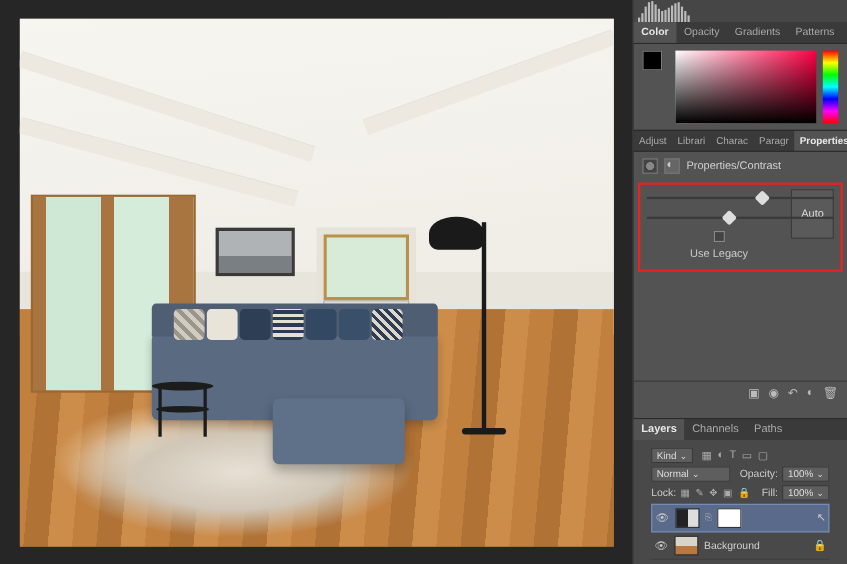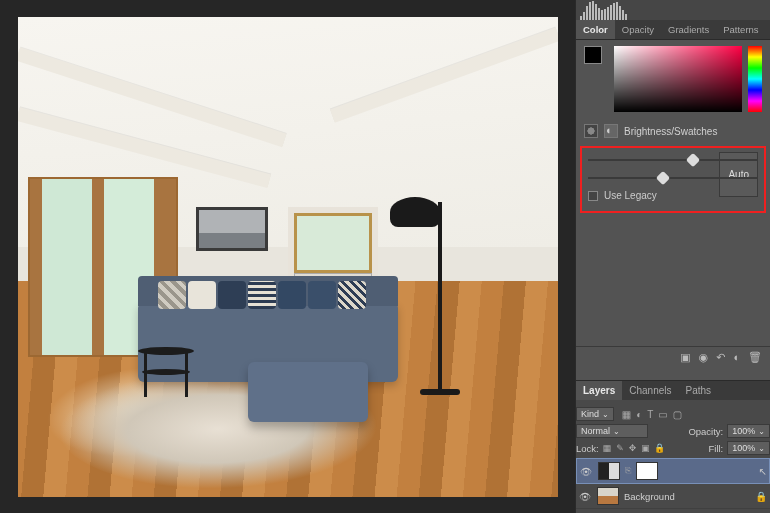--- a/index.html
+++ b/index.html
@@ -55,27 +55,27 @@
 .prop-header { display:flex; align-items:center; gap:6px; padding: 6px 8px; font-size: 10px; }
 .prop-header .ic { width:14px; height:14px; background: radial-gradient(circle,#888 40%, #444 45%); border:1px solid #777; }
 .prop-header .ic2 { width:14px; height:14px; background: #666; border:1px solid #777; position:relative; }
 .prop-header .ic2::before { content:'◐'; position:absolute; top:-1px; left:1px; color:#ccc; font-size:11px;}
 .highlight-box { margin: 2px 4px; border: 2px solid #f02020; padding: 4px 6px 8px; }
 .auto-btn { float: right; background: #5a5a5a; border: 1px solid #3a3a3a; padding: 16px 8px; color: #ddd; font-size: 10px; margin-bottom: 6px; cursor:pointer; }
 .prop-row { clear: both; display: flex; justify-content: space-between; font-size: 10px; color: #ccc; margin-top: 4px; }
 .slider { height: 12px; position: relative; margin: 2px 0 6px; }
 .slider .track { position: absolute; top: 5px; left: 0; right: 0; height: 2px; background: #3a3a3a; }
 .slider .thumb { position: absolute; top: 1px; width: 10px; height: 10px; background: #ddd; border-radius: 2px; transform: translateX(-50%) rotate(45deg); }
-.legacy { display: flex; align-items: center; gap: 6px; font-size: 10px; color: #ccc; margin-top: 4px; }
+.legacy { display: flex; align-items: center; gap: 6px; font-size: 10px; color: #ccc; margin-top: 4px; flex-direction: column; }
 .legacy .cb { width: 10px; height: 10px; border: 1px solid #888; background: #444; }
 .flex-spacer { flex: 1; min-height: 40px; }
 .icon-strip { display:flex; justify-content:flex-end; gap:8px; padding: 4px 8px; border-top:1px solid #3a3a3a; color:#bbb; font-size:11px;}
 .icon-strip span { cursor:pointer; }
 .layers-tabs { display: flex; background: #3a3a3a; font-size: 10px; border-top:1px solid #2a2a2a;margin-top:12px; }
-.layers-body { background: #494949; padding: 4px 0; font-size: 9.5px; }
+.layers-body { background: #494949; padding: 4px 16px; font-size: 9.5px; }
 .lrow { display: flex; align-items: center; gap: 4px; margin: 3px 0; color: #ccc; }
 .sel { background: #5e5e5e; border: 1px solid #3a3a3a; padding: 1px 4px; color: #ddd; font-size: 9px; display:inline-flex; align-items:center; gap:3px;}
 .sel::after { content:'⌄'; font-size:8px; }
 .filter-icons { display:flex; gap:5px; color:#aaa; font-size:10px; margin-left:4px;}
 .filter-icons span { cursor:pointer; }
 .lock-icons { display:flex; gap:5px; color:#aaa; font-size:9px; }
 .layer-item { display:flex; align-items:center; gap:5px; padding:3px 2px; border-bottom:1px solid #404040; }
 .layer-item.sel-layer { background:#5a6a8a; color:#fff; border:1px solid #7890b8;}
 .eye { width:14px; text-align:center; color:#ccc; cursor:pointer; }
 .thumb-sq { width:22px; height:18px; background:#888; border:1px solid #333; }
@@ -149,25 +149,32 @@
     <div class="tab">Patterns</div>
   </div>
   <div class="color-section">
     <div style="position:relative; width:24px; height:24px;">
       <div class="swatch-fg"></div>
     </div>
     <div class="picker"></div>
     <div class="hue"></div>
   </div>
 
+  <div class="tab-row2">
+    <div class="tab">Adjust</div>
+    <div class="tab">Librari</div>
+    <div class="tab">Charac</div>
+    <div class="tab">Paragr</div>
+    <div class="tab active">Properties</div>
+  </div>
 
   <div class="prop-header">
     <div class="ic"></div>
     <div class="ic2"></div>
-    <span>Brightness/Swatches</span>
+    <span>Properties/Contrast</span>
   </div>
 
   <div class="highlight-box">
     <button class="auto-btn">Auto</button>
     <div class="slider">
       <div class="track"></div>
         <div class="thumb" id="thumb-bright" style="left: 62%;"></div>
     </div>
     <div class="slider">
       <div class="track"></div>

